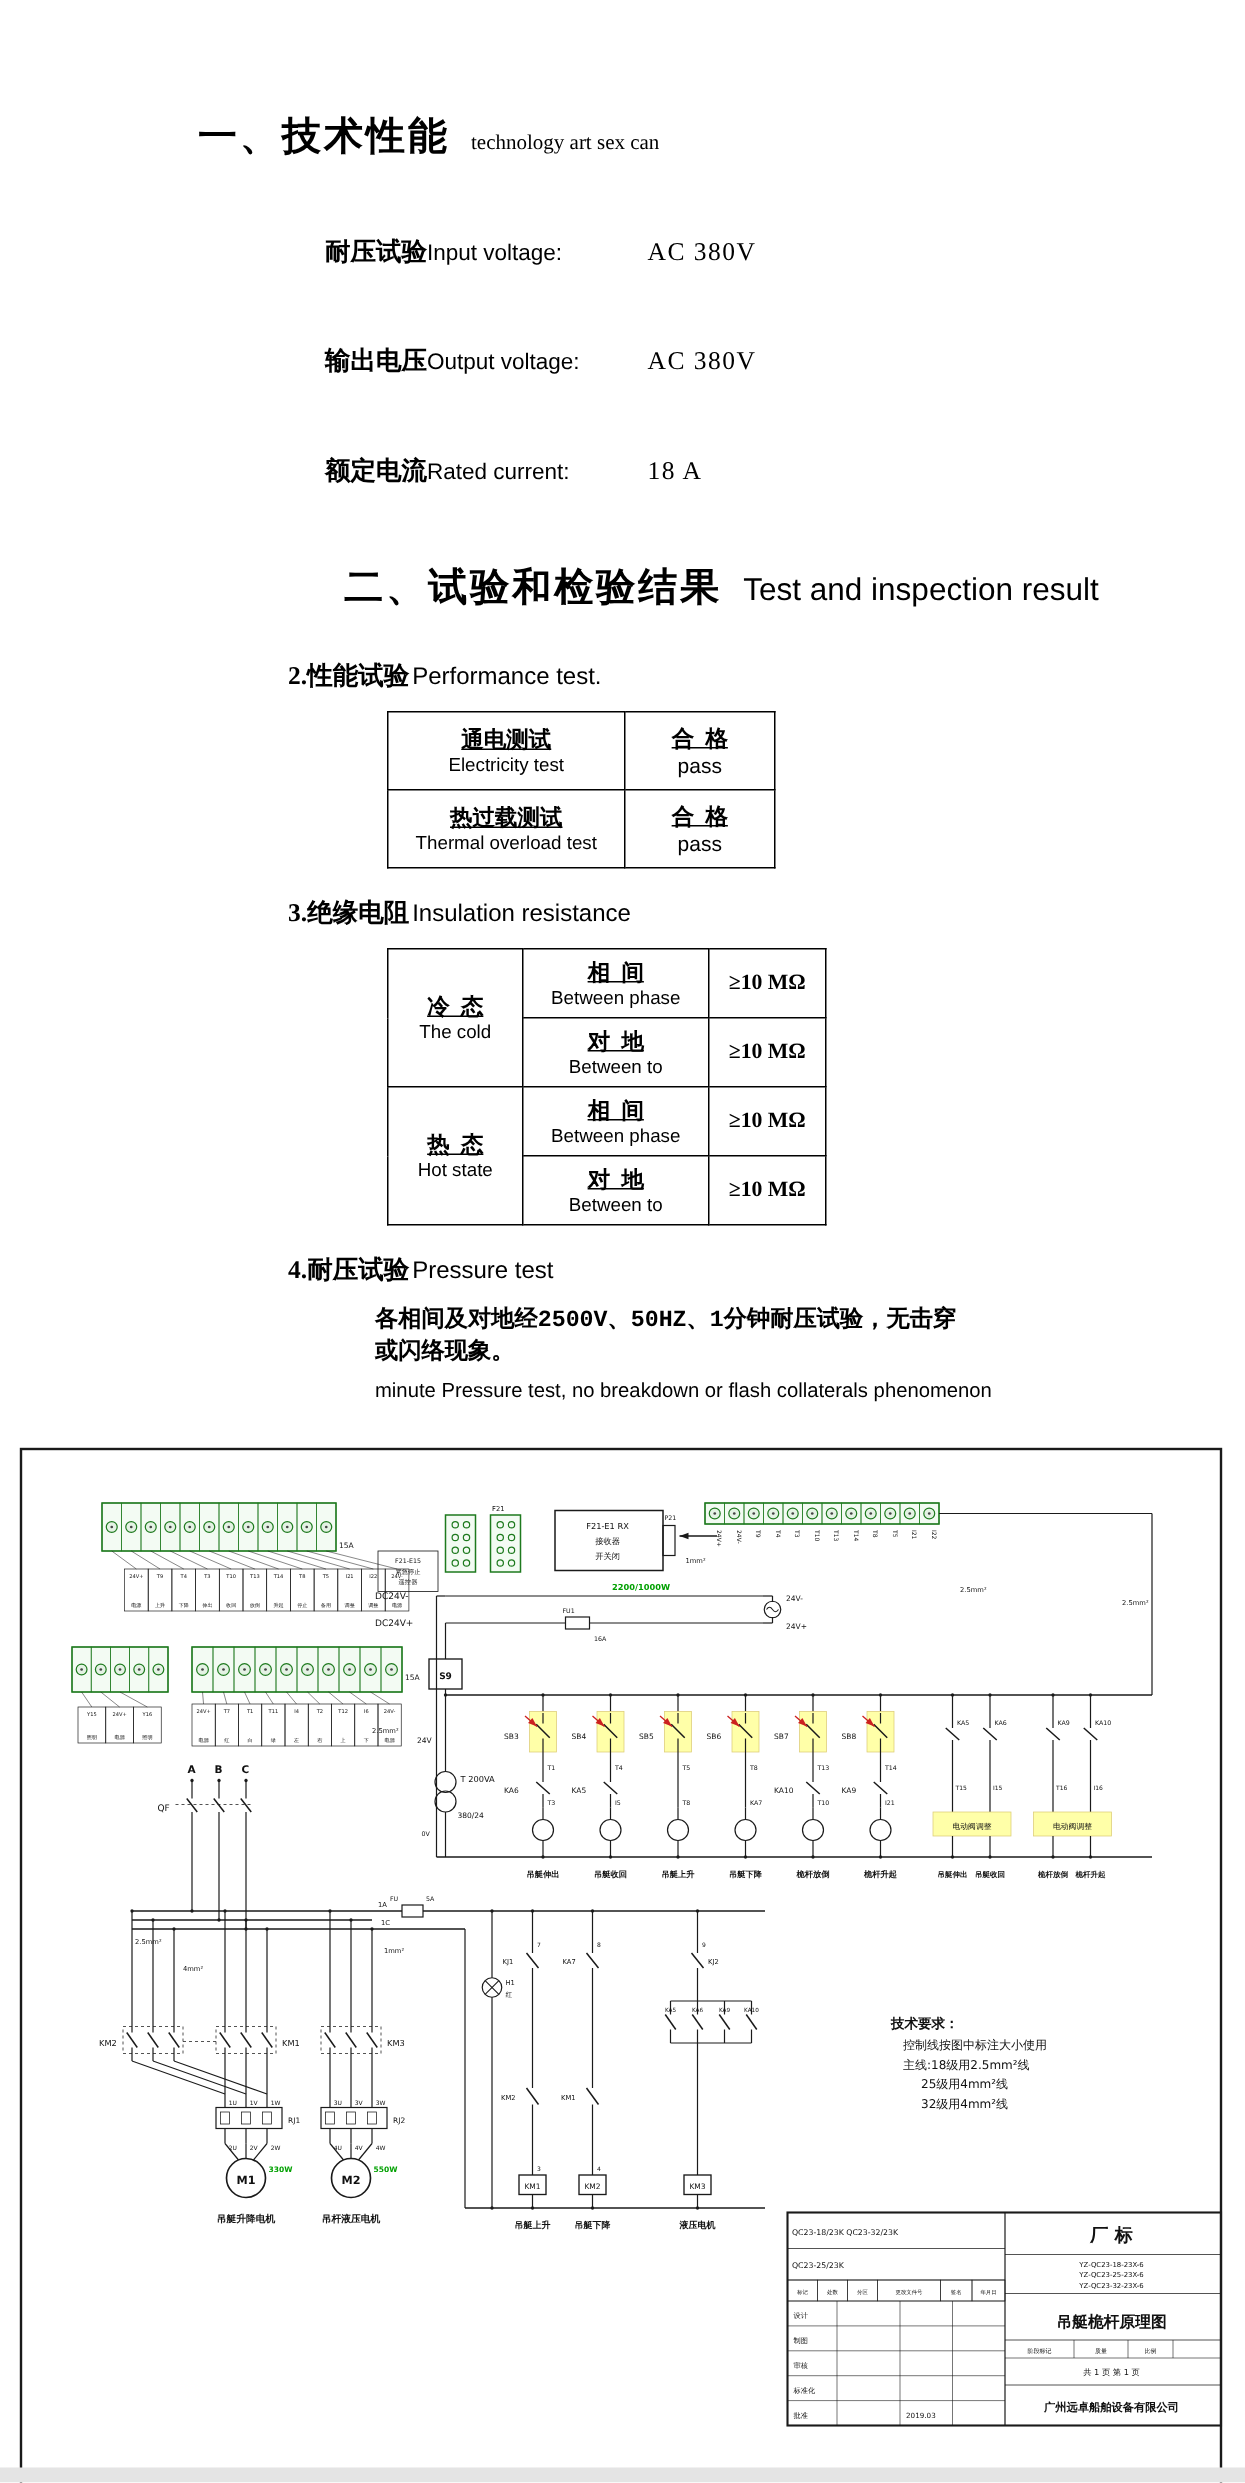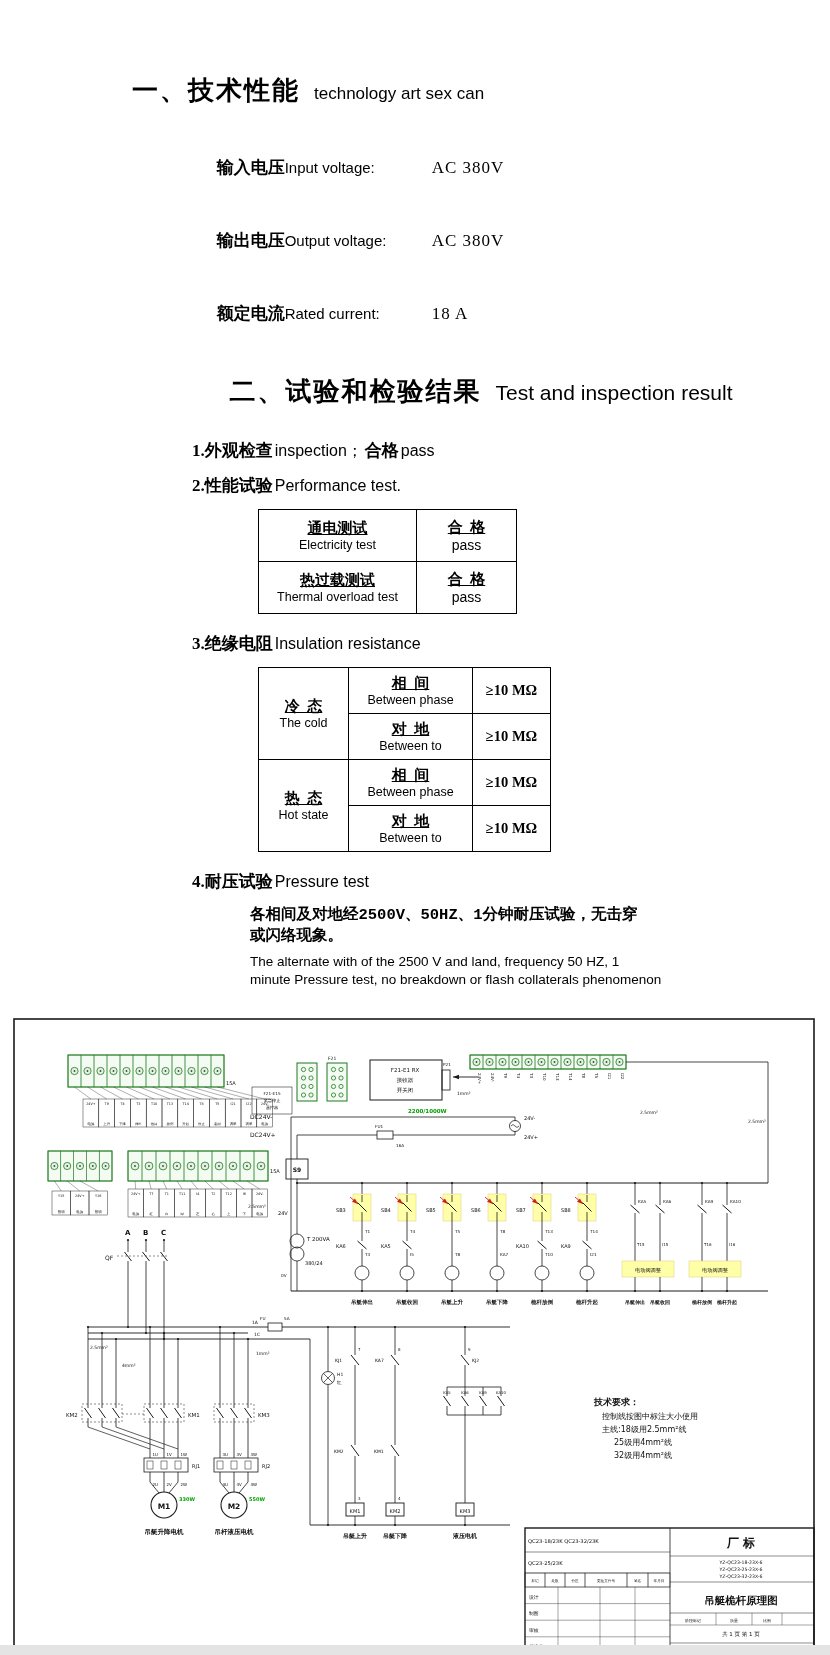--- a/index.html
+++ b/index.html
@@ -5,21 +5,21 @@
   * { box-sizing: border-box; margin: 0; padding: 0; }
   body {
     width: 830px; height: 1655px; overflow: hidden;
     background: #ffffff; color: #000;
     font-family: "Liberation Sans", sans-serif;
     position: relative;
   }
   .doc { padding-top: 70px; }
   .h1 { margin: 0 0 0 132px; font-family: "Liberation Serif", serif; }
   .h1 .hcn { font-size: 26px; font-weight: bold; letter-spacing: 2px; }
-  .h1 .hen { font-size: 17px; font-weight: normal; font-family: Liberation Sans, sans-serif; margin-left: 6px; }
+  .h1 .hen { font-size: 14px; font-weight: normal; font-family: Liberation Serif, serif; margin-left: 6px; }
   .h1 .hen2 { font-size: 21px; font-weight: normal; font-family: "Liberation Sans", sans-serif; margin-left: 6px; }
   .h2 { margin-top: 28px; margin-bottom: 30px; text-align: center; }
   .specs { margin: 30px 0 0 190px; }
   .spec-row { margin-bottom: 14px; white-space: pre; }
   .slabel { display: inline-block; width: 215px; }
   .scn { font-size: 17px; font-weight: bold; font-family: "Liberation Serif", serif; }
   .sen { font-size: 15px; }
   .sval { font-size: 17px; font-family: "Liberation Serif", serif; letter-spacing: 1px; }
   .item { margin: 0 0 12px 192px; }
   .i-cn { font-size: 17px; font-weight: bold; font-family: "Liberation Serif", serif; }
@@ -49,38 +49,35 @@
 
 <div class="doc">
 
   <h1 class="h1">
     <span class="hcn">一、技术性能</span>
     <span class="hen">technology art sex can</span>
   </h1>
 
   <div class="specs">
     <div class="spec-row">
-      <span class="slabel"><span class="scn">输入电压</span><span class="sen">Input voltage:</span></span><span class="sval">AC 380V</span>
+      <span class="slabel"><span class="scn">耐压试验</span><span class="sen">Input voltage:</span></span><span class="sval">AC 380V</span>
     </div>
     <div class="spec-row">
       <span class="slabel"><span class="scn">输出电压</span><span class="sen">Output voltage:</span></span><span class="sval">AC 380V</span>
     </div>
     <div class="spec-row">
       <span class="slabel"><span class="scn">额定电流</span><span class="sen">Rated current:</span></span><span class="sval">18 A</span>
     </div>
   </div>
 
   <h1 class="h1 h2">
     <span class="hcn">二、试验和检验结果</span>
     <span class="hen2">Test and inspection result</span>
   </h1>
 
-  <div class="item">
-    <span class="i-cn">1.外观检查</span><span class="i-en">inspection；</span><span class="i-res">合格</span><span class="i-en">pass</span>
-  </div>
 
   <div class="item">
     <span class="i-cn">2.性能试验</span><span class="i-en">Performance test.</span>
   </div>
 
   <table class="t1">
     <tbody>
         <tr>
       <td class="c-test">
         <div class="cell-cn">通电测试</div>
@@ -151,21 +148,20 @@
 
   <div class="item">
     <span class="i-cn">4.耐压试验</span><span class="i-en">Pressure test</span>
   </div>
 
   <div class="p-cn">
     <div>各相间及对地经2500V、50HZ、1分钟耐压试验，无击穿</div>
     <div>或闪络现象。</div>
   </div>
   <div class="p-en">
-    <div>The alternate with of the 2500 V and land, frequency 50 HZ, 1</div>
     <div>minute Pressure test, no breakdown or flash collaterals phenomenon</div>
   </div>
 
   <div class="frame">
     <svg id="schematic" viewBox="0 0 810 705" width="810" height="705">
         <g>
           <rect x="4" y="4" width="800" height="694" fill="none" stroke="#1a1a1a" stroke-width="1.6"></rect>
           <text x="14" y="702.5" font-size="4.5" fill="#9a9a9a">A1 99d25q 0.50mm</text>
         </g>
         <g>

